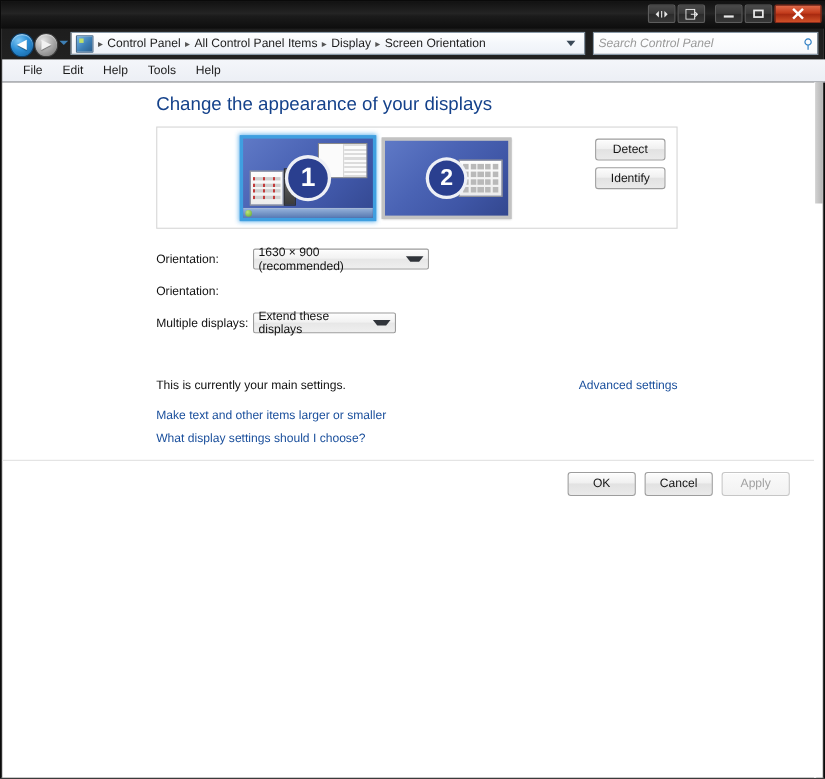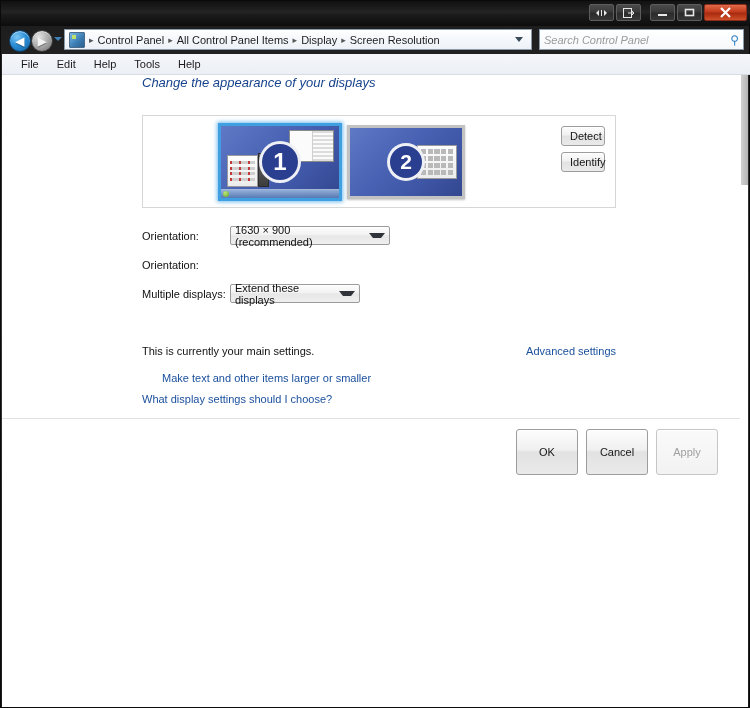--- a/index.html
+++ b/index.html
@@ -222,24 +222,23 @@
     position: absolute;
     left: 1px; top: 74px;
     width: 740px;
     height: 632px;
     background: #ffffff;
     overflow: hidden;
   }
 
   .page-heading {
     position: absolute;
-    left: 140px; top: 0;
-    font-size: 13px;
+    left: 140px; top: 10px;
+    font-size: 17px;
     color: #15428b;
-    font-style: italic;
   }
 
   .preview-panel {
     position: absolute;
     left: 140px; top: 40px;
     width: 474px; height: 93px;
     box-sizing: border-box;
     border: 1px solid #d6d6d6;
     background: #ffffff;
   }
@@ -368,21 +367,21 @@
     font-size: 11px;
     color: #161616;
     background: linear-gradient(to bottom, #fdfdfd 0%, #f0f0f0 45%, #e2e2e2 50%, #eaeaea 100%);
     border: 1px solid #9d9d9d;
     border-radius: 3px;
     padding: 3px 8px;
     text-align: center;
     box-sizing: border-box;
     box-shadow: inset 0 1px 0 rgba(255,255,255,0.85);
   }
-  .btn.wide { width: 44px; }
+  .btn.wide { width: 64px; }
   .btn.disabled { color: #a0a0a0; border-color: #c6c6c6; background: linear-gradient(to bottom, #fafafa 0%, #f2f2f2 100%); }
 
   
   .form-area { position: absolute; left: 140px; top: 146px; width: 474px; }
   .form-row {
     display: flex;
     align-items: center;
     height: 29px;
   }
   .form-label {
@@ -425,38 +424,38 @@
     align-items: baseline;
   }
   .main-display-text { font-size: 11px; color: #111111; }
   .link {
     font-size: 11px;
     color: #1a4f9c;
     text-decoration: none;
   }
   .link.adv { margin-left: auto; }
   .link-line { position: absolute; left: 140px; font-size: 11px; }
-  .link-1 { top: 297px; margin-left: 20px; }
+  .link-1 { top: 297px; }
   .link-2 { top: 318px; }
 
   .divider {
     position: absolute;
     left: 0; top: 343px;
     width: 740px;
     height: 1px;
     background: #e2e2e2;
   }
 
   .bottom-buttons {
     position: absolute;
     right: 24px; top: 354px;
     display: flex;
     gap: 8px;
   }
-  .btn.action { width: 62px; padding: 16px 0; }
+  .btn.action { width: 62px; padding: 4px 0; }
 
   .scroll-strip {
     position: absolute;
     right: 1px; top: 74px;
     width: 8px;
     height: 632px;
     background: #ffffff;
   }
   .scroll-thumb {
     position: absolute;
@@ -515,21 +514,21 @@
 
     <div class="crumb-box">
       <span class="cp-icon"></span>
       <span class="crumb-sep">▸</span>
       <span class="crumb">Control Panel</span>
       <span class="crumb-sep">▸</span>
       <span class="crumb">All Control Panel Items</span>
       <span class="crumb-sep">▸</span>
       <span class="crumb">Display</span>
       <span class="crumb-sep">▸</span>
-      <span class="crumb">Screen Resolution</span>
+      <span class="crumb">Screen Orientation</span>
       <span class="crumb-dropdown"></span>
     </div>
 
     <div class="refresh-btn">↻</div>
 
     <div class="search-box">
       <input class="search-input" type="text" placeholder="Search Control Panel" style="">
       <span class="search-icon">⚲</span>
     </div>
   </div>

